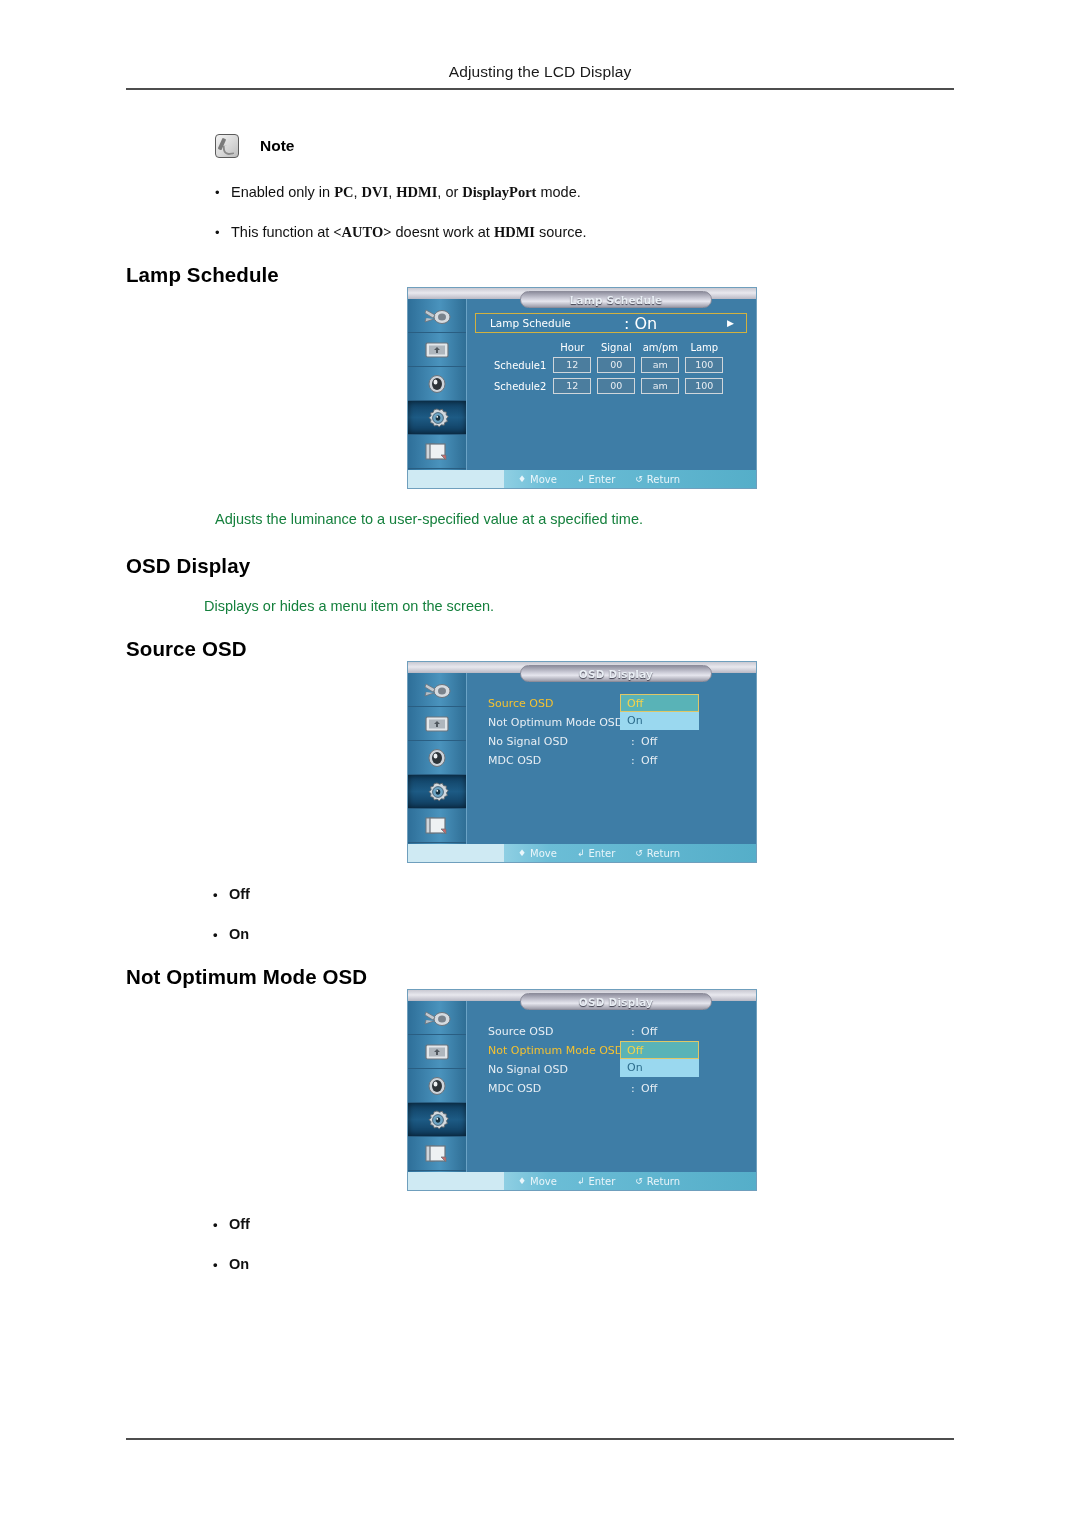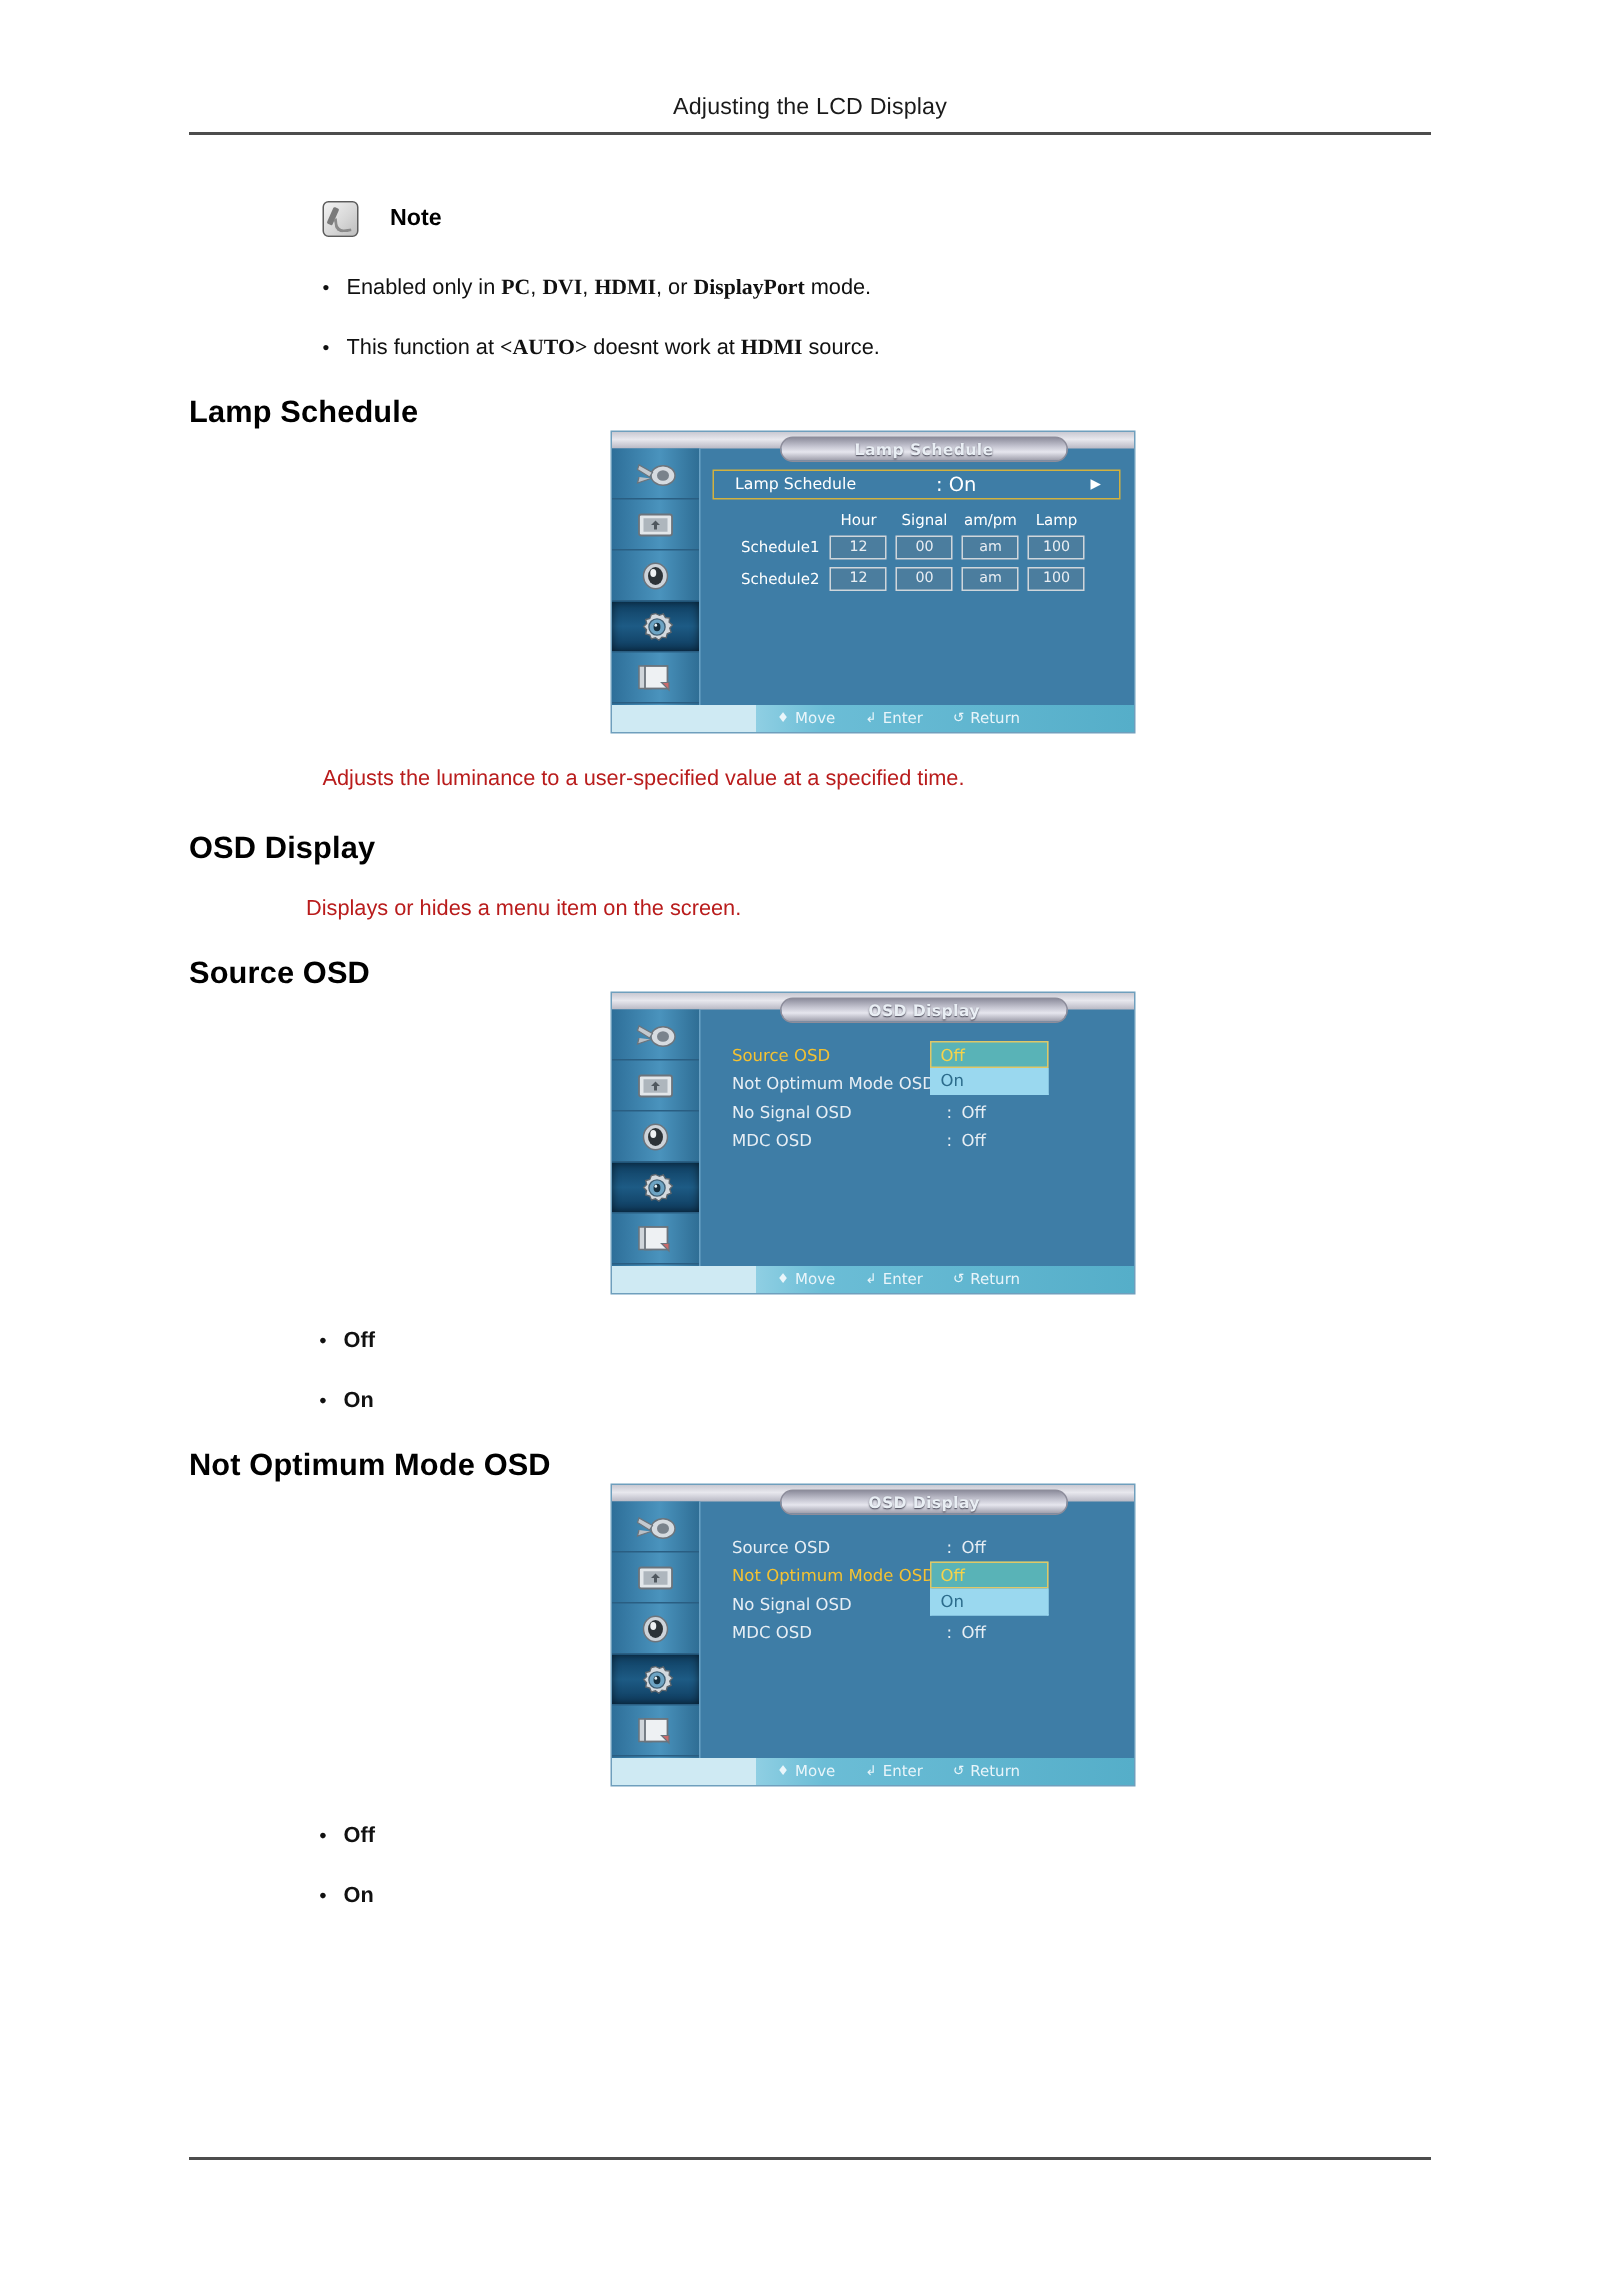--- a/index.html
+++ b/index.html
@@ -110,21 +110,21 @@
     left: 126px;
     font-size: 20.5px;
     font-weight: bold;
     color: #000;
     letter-spacing: 0.1px;
     white-space: nowrap;
   }
   .para {
     position: absolute;
     font-size: 14.5px;
-    color: #b91c1c;
+    color: #15803d;
     white-space: nowrap;
   }
 
   
   .osd {
     position: absolute;
     width: 348px;
     height: 200px;
     background: #3e7da6;
     box-shadow: 0 0 0 1px #6f9fbd;
@@ -200,21 +200,21 @@
   }
   .osd-sel-row .lbl {
     position: absolute;
     left: 14px;
     font-size: 10.5px;
     color: #ffffff;
   }
   .osd-sel-row .val {
     position: absolute;
     left: 148px;
-    font-size: 13px;
+    font-size: 16px;
     color: #ffffff;
   }
   .osd-sel-row .arr {
     position: absolute;
     right: 12px;
     font-size: 9px;
     color: #ffffff;
     line-height: 1;
   }
 

